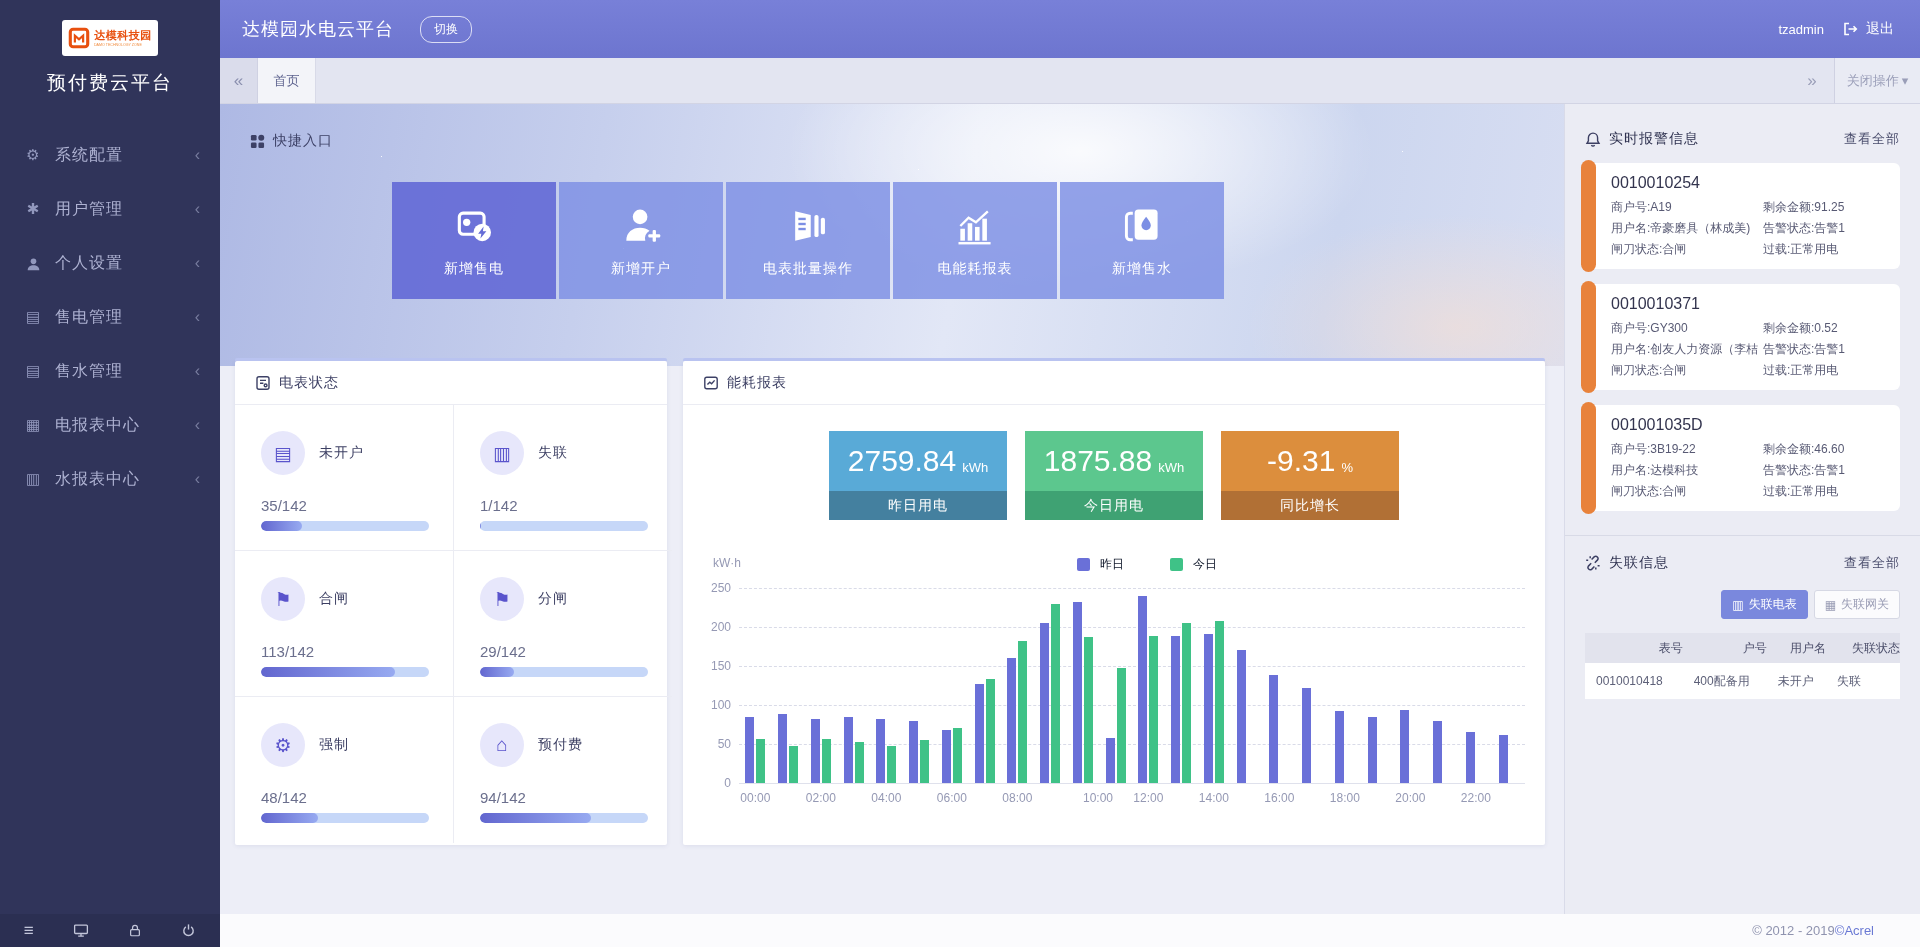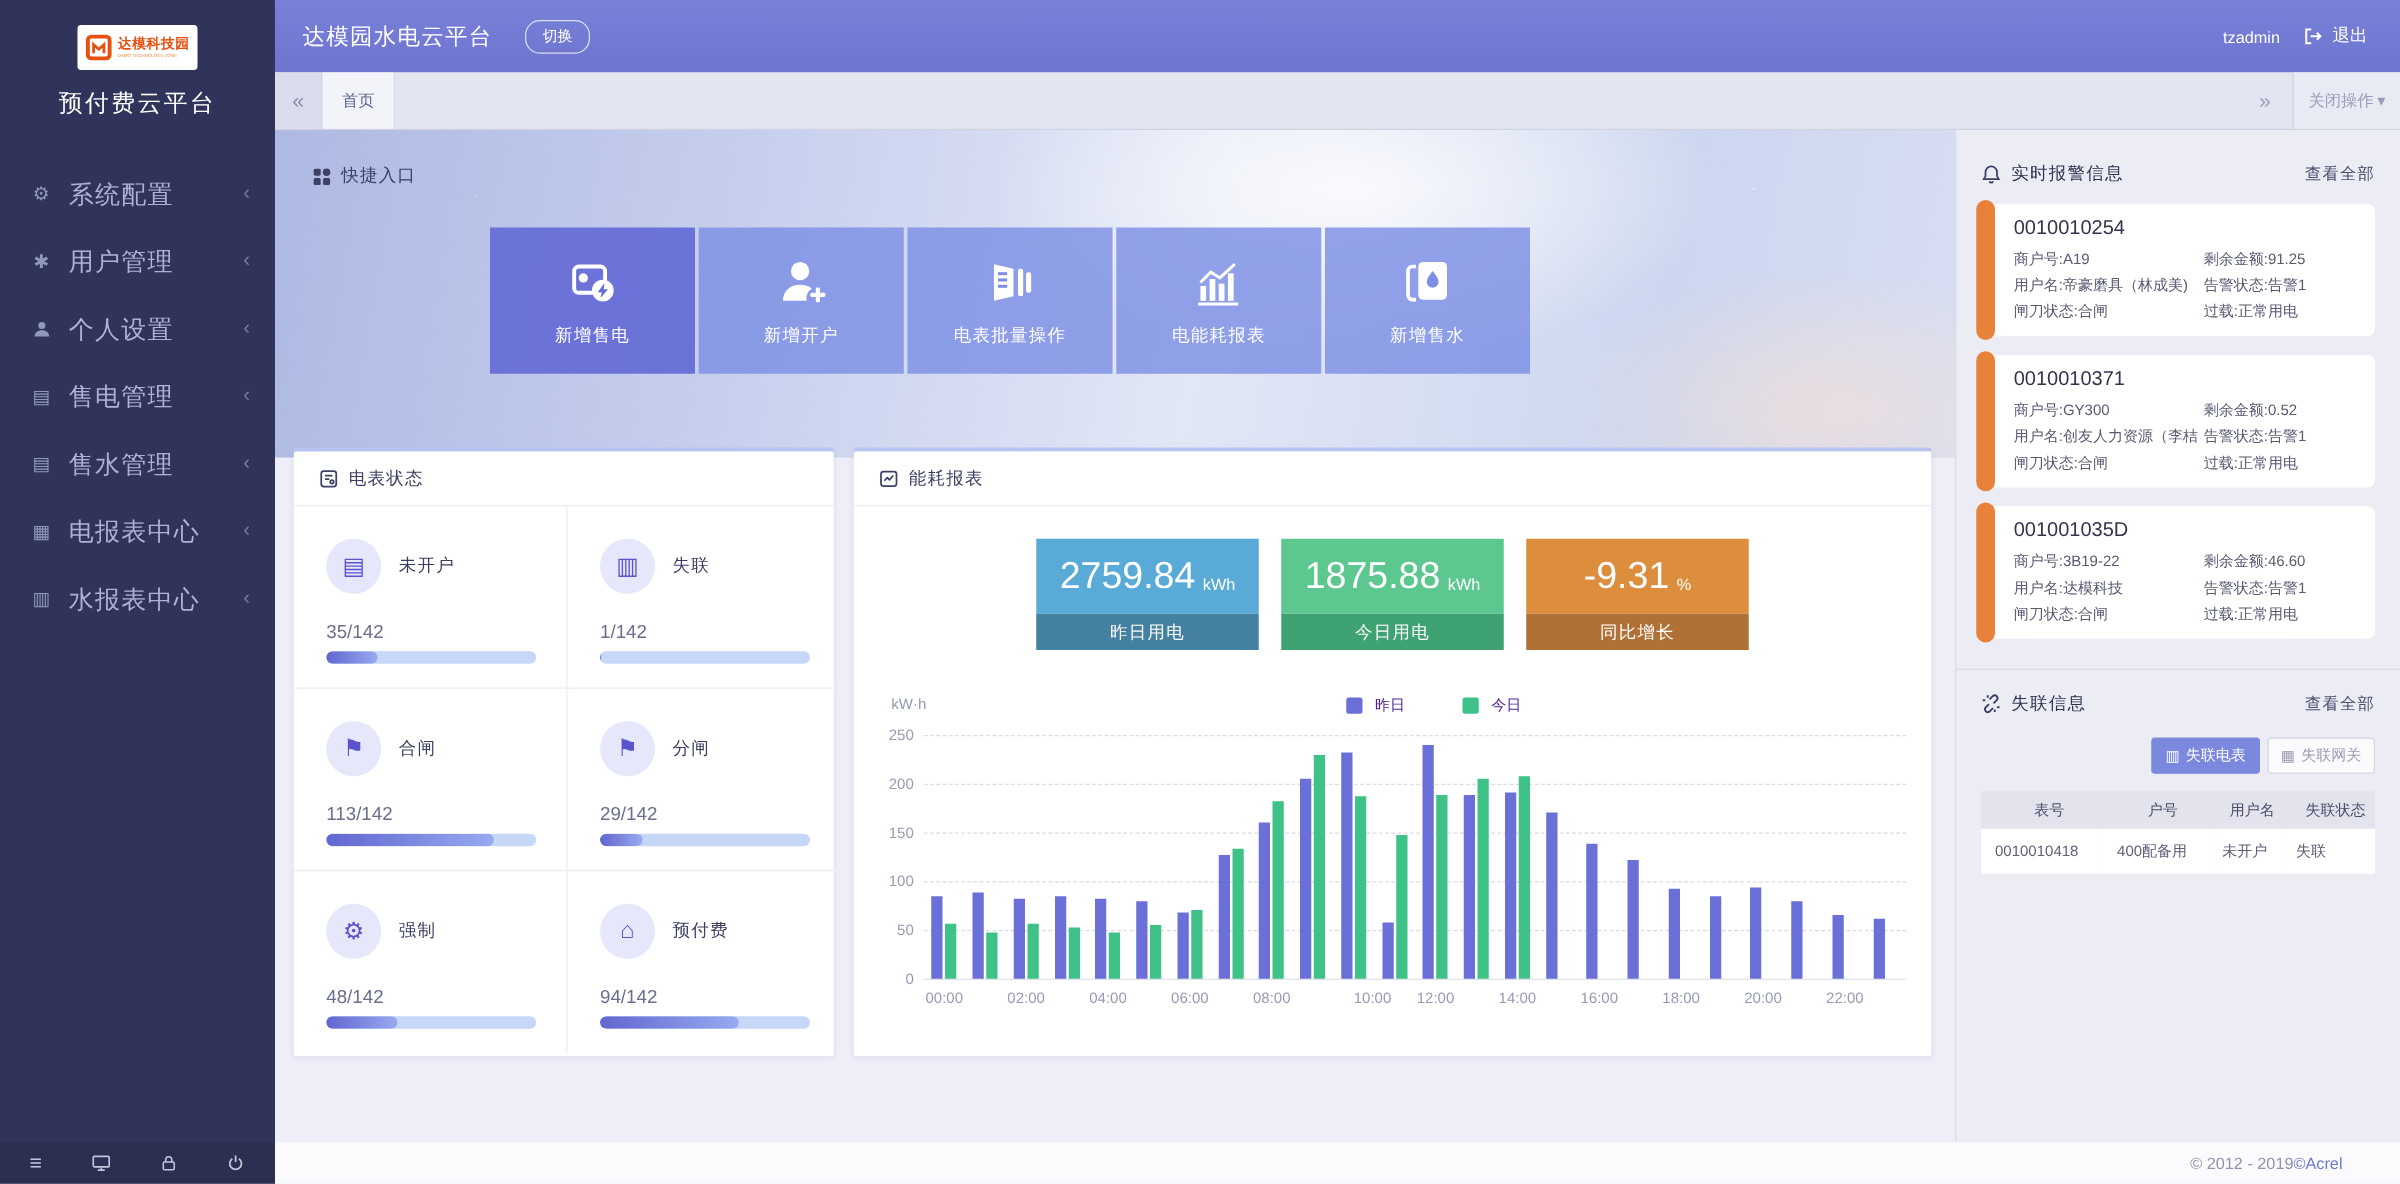--- a/index.html
+++ b/index.html
@@ -12,21 +12,21 @@
     display:flex; align-items:center; justify-content:center; gap:4px; }
   .logo-mark { width:22px; height:22px; flex:0 0 22px; }
   .logo-txt { display:flex; flex-direction:column; line-height:1; }
   .logo-title { color:#e8500f; font-size:11px; font-weight:bold; letter-spacing:.5px; }
   .logo-sub { color:#f08a3c; font-size:4px; margin-top:2px; transform:scale(.9); transform-origin:left; }
   .platform-title { color:#fff; font-size:19px; text-align:center; margin-top:14px; letter-spacing:2px; }
   .nav { margin-top:32px; }
   .nav-item { height:54px; display:flex; align-items:center; padding:0 20px 0 24px; cursor:pointer; color:#aeb2d2; }
   .nav-ico { width:18px; font-size:15px; color:#9298bd; margin-right:13px; text-align:center; flex:0 0 18px; }
   .nav-ico svg { vertical-align:middle; }
-  .nav-label { font-size:20px; flex:1; letter-spacing:1px; }
+  .nav-label { font-size:16px; flex:1; letter-spacing:1px; }
   .nav-chev { color:#787d9f; font-size:16px; }
   .sidebar-footer { position:absolute; bottom:0; left:0; width:220px; height:33px; background:#2b2f52;
     display:flex; align-items:center; justify-content:space-around; padding:0 4px; }
   .sf-ico { color:#c3c6da; font-size:17px; line-height:1; cursor:pointer; display:flex; align-items:center; }
 
   
   #app-header { position:absolute; left:220px; top:0; width:1700px; height:58px;
     background:linear-gradient(#7880d8,#6d75cf); display:flex; align-items:center; z-index:5; }
   .app-title { color:#fff; font-size:18px; margin-left:22px; letter-spacing:1px; }
   .switch-btn { margin-left:26px; border:1px solid rgba(255,255,255,.75); color:#fff; font-size:12px;
@@ -96,21 +96,21 @@
   .stat-box { width:178px; }
   .stat-main { height:60px; display:flex; align-items:center; justify-content:center; gap:6px; color:#fff; }
   .stat-value { font-size:30px; }
   .stat-unit { font-size:13px; margin-top:12px; }
   .stat-footer { height:29px; display:flex; align-items:center; justify-content:center; color:#fff;
     font-size:14px; letter-spacing:1px; }
   .chart { margin-top:34px; position:relative; }
   .chart-top { position:relative; height:24px; }
   .y-unit { position:absolute; left:30px; top:2px; font-size:12px; color:#9599b4; }
   .legend { position:absolute; left:365px; top:2px; display:flex; align-items:center; gap:10px;
-    font-size:12px; color:#4c1d95;padding-left:29px; }
+    font-size:12px; color:#0f172a;padding-left:29px; }
   .lg-sq { width:13px; height:13px; border-radius:2px; display:inline-block; }
   .lg-gap { width:26px; }
   #plot { position:relative; margin-left:56px; width:786px; height:195px; margin-top:10px; }
   .gridline { position:absolute; left:0; width:100%; border-top:1px dashed #d9dbe8; }
   .gridline.zero { border-top:1px solid #dfe1ec; }
   .ytick { position:absolute; left:-44px; width:36px; text-align:right; font-size:12px; color:#9599b4; }
   .bars { position:absolute; left:0; bottom:0; width:100%; height:195px; display:flex; align-items:flex-end; }
   .bar-group { flex:1; display:flex; justify-content:center; align-items:flex-end; gap:2px; }
   .bar { width:9px; }
   #xlabels { position:relative; margin-left:56px; width:786px; height:22px; }
@@ -126,21 +126,21 @@
   .alert-accent { position:absolute; left:-4px; top:-3px; bottom:-3px; width:15px; background:#e8823b; border-radius:9px; }
   .alert-body { position:relative; background:#fff; border-radius:0 6px 6px 0; }
   .alert-no { font-size:16px; color:#33344e; margin-bottom:7px; }
   .alert-grid { display:grid; grid-template-columns:152px 1fr; row-gap:4px; font-size:12px; color:#585a74; white-space:nowrap; }
   .rp-divider { border-top:1px solid #d8dae6; margin-top:24px; }
   .ol-buttons { display:flex; justify-content:flex-end; gap:6px; margin-top:18px; }
   .ol-btn { display:flex; align-items:center; gap:5px; font-size:12px; padding:5px 10px; border-radius:3px; cursor:pointer; }
   .ol-btn.active { background:#7a88dd; color:#fff; border:1px solid #7a88dd; }
   .ol-btn.inactive { background:#fbfbfd; color:#9a9db5; border:1px solid #d6d8e4; }
   .ol-table { width:100%; border-collapse:collapse; margin-top:14px; font-size:12px; }
-  .ol-table th { background:#e2e3ed; color:#4c4f6b; font-weight:normal; text-align:center; height:30px; padding-left:11px; }
+  .ol-table th { background:#e2e3ed; color:#4c4f6b; font-weight:normal; text-align:right; height:30px; padding-left:11px; }
   .ol-table td { background:#fff; color:#5d6078; height:36px; padding-left:11px; }
 
   
   #page-footer { position:absolute; left:220px; top:914px; width:1700px; height:33px; background:#fbfbfd;
     display:flex; align-items:center; justify-content:flex-end; padding-right:46px; font-size:13px; color:#8f93af; }
   #page-footer .brand { color:#6a79d4; }
 </style>
 </head>
 <body>
 

